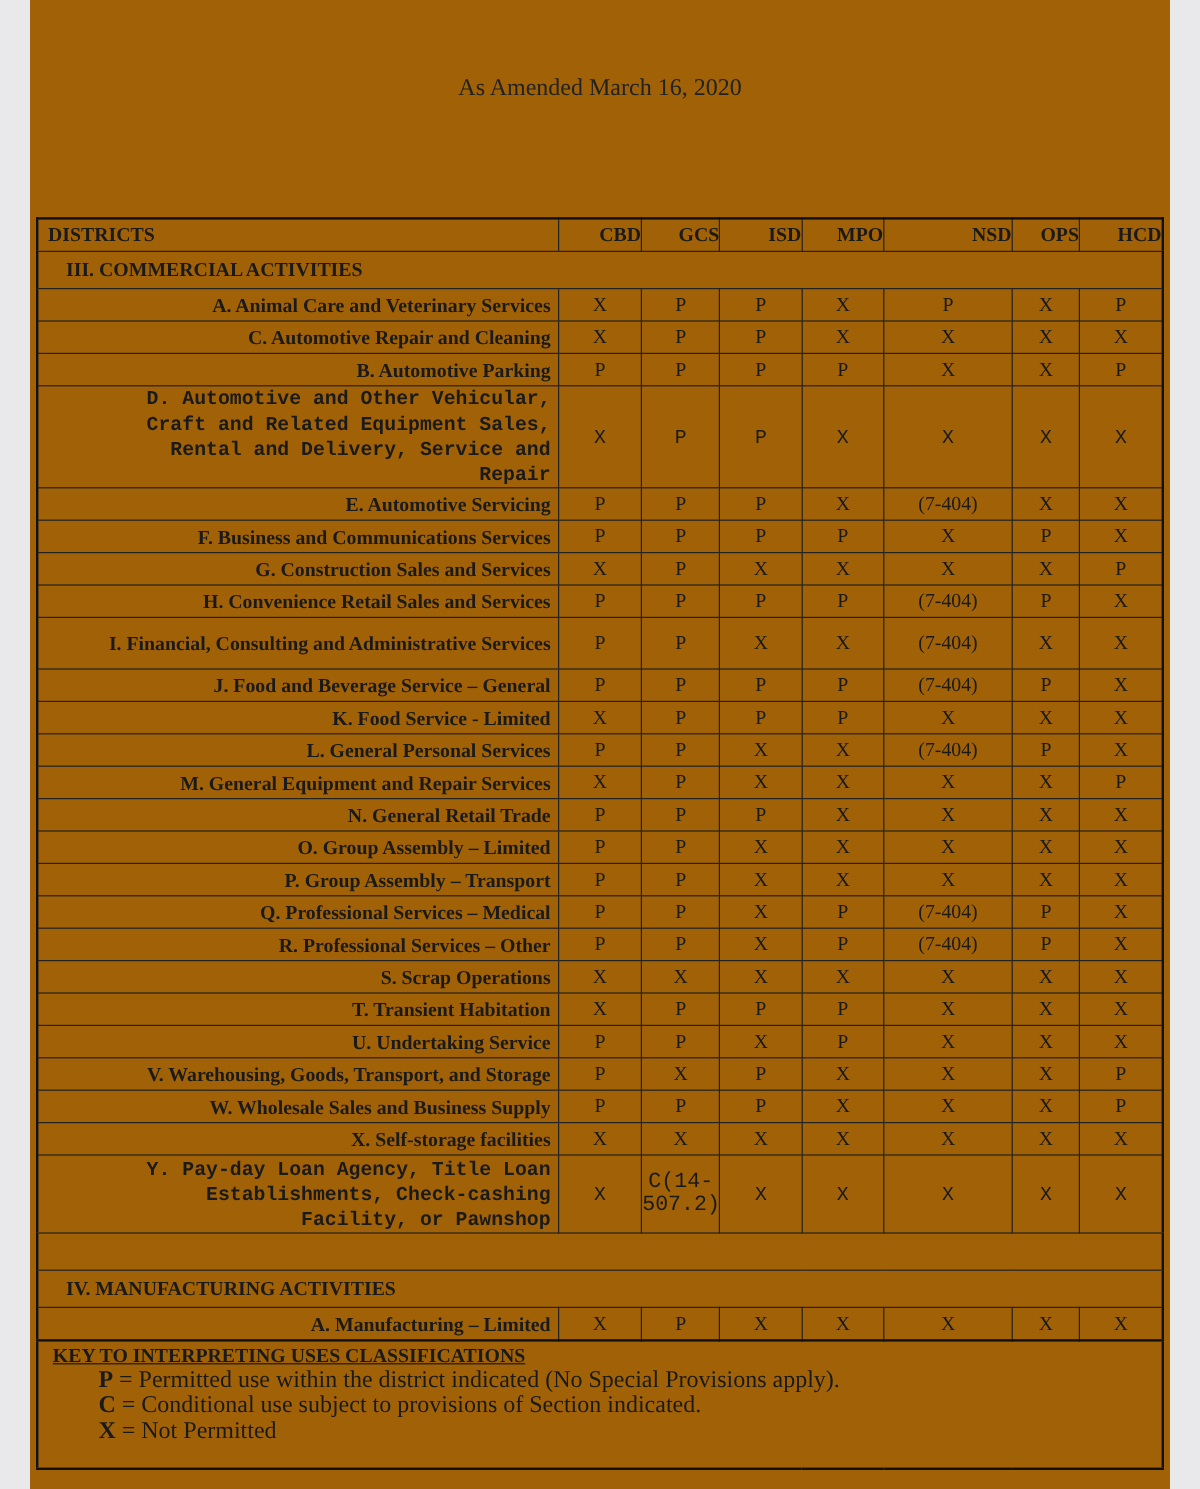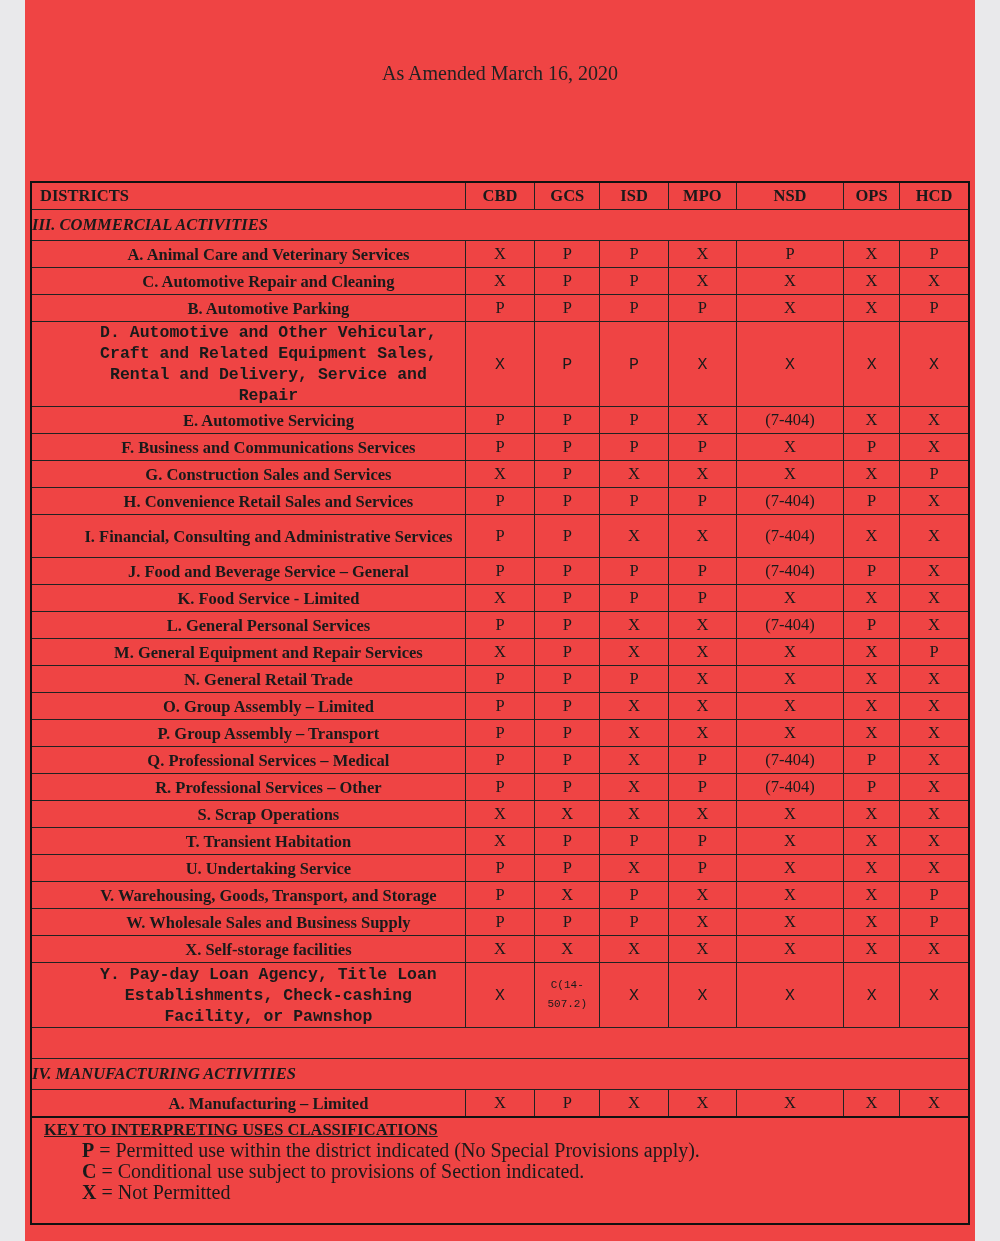--- a/index.html
+++ b/index.html
@@ -8,21 +8,21 @@
       background: #e9e9eb;
       font-family: "Liberation Serif", "DejaVu Serif", serif;
       color: #1a1a1a;
       position: relative;
       overflow: hidden;
     }
     .page {
       position: absolute;
       left: 25px; top: 0;
       width: 950px; height: 1241px;
-      background: #ef4444;
+      background: #a16207;
     }
     .doc-title {
       position: absolute;
       left: 0; right: 0; top: 62px;
       text-align: center;
       font-size: 20px;
       color: #222;
     }
     table.uses {
       position: absolute;
@@ -34,43 +34,42 @@
       border: 2px solid #111;
     }
     table.uses td, table.uses th {
       border: 1.5px solid #222;
       padding: 0;
       vertical-align: middle;
     }
     table.uses th {
       font-weight: bold;
       height: 26px;
-      text-align: center;
+      text-align: right;
       font-size: 16.5px;
     }
     table.uses th.districts { text-align: left; padding-left: 8px; }
     tr.section td {
       font-weight: bold;
       height: 30px;
-      padding-left: 0;
+      padding-left: 23px;
       border-left: 2px solid #111;
       border-right: 2px solid #111;
-      font-style: italic;
     }
     tr.row td { height: 26px; text-align: center; }
     tr.row td.label {
-      text-align: center;
+      text-align: right;
       padding-left: 46px;
       font-weight: bold;
       line-height: 21px;
       padding-right: 6px;
     }
     tr.row.tall td { height: 64px; font-family: Liberation Mono, monospace; }
     tr.row.mid td { height: 42px; }
-    td.small { font-size: 11px; line-height: 19px; }
+    td.small { font-size: 18px; line-height: 19px; }
     tr.spacer td { height: 30px; border-left: 2px solid #111; border-right: 2px solid #111; }
     tr.key td {
       text-align: left;
       padding: 2px 0 20px 12px;
       border-top: 2px solid #111;
       border-bottom: 2px solid #111;
     }
     .key-title { font-weight: bold; text-decoration: underline; font-size: 16.5px; display: block; }
     .key-line { display: block; padding-left: 38px; font-size: 20px; line-height: 21px; }
     .key-line b { font-weight: bold; }

